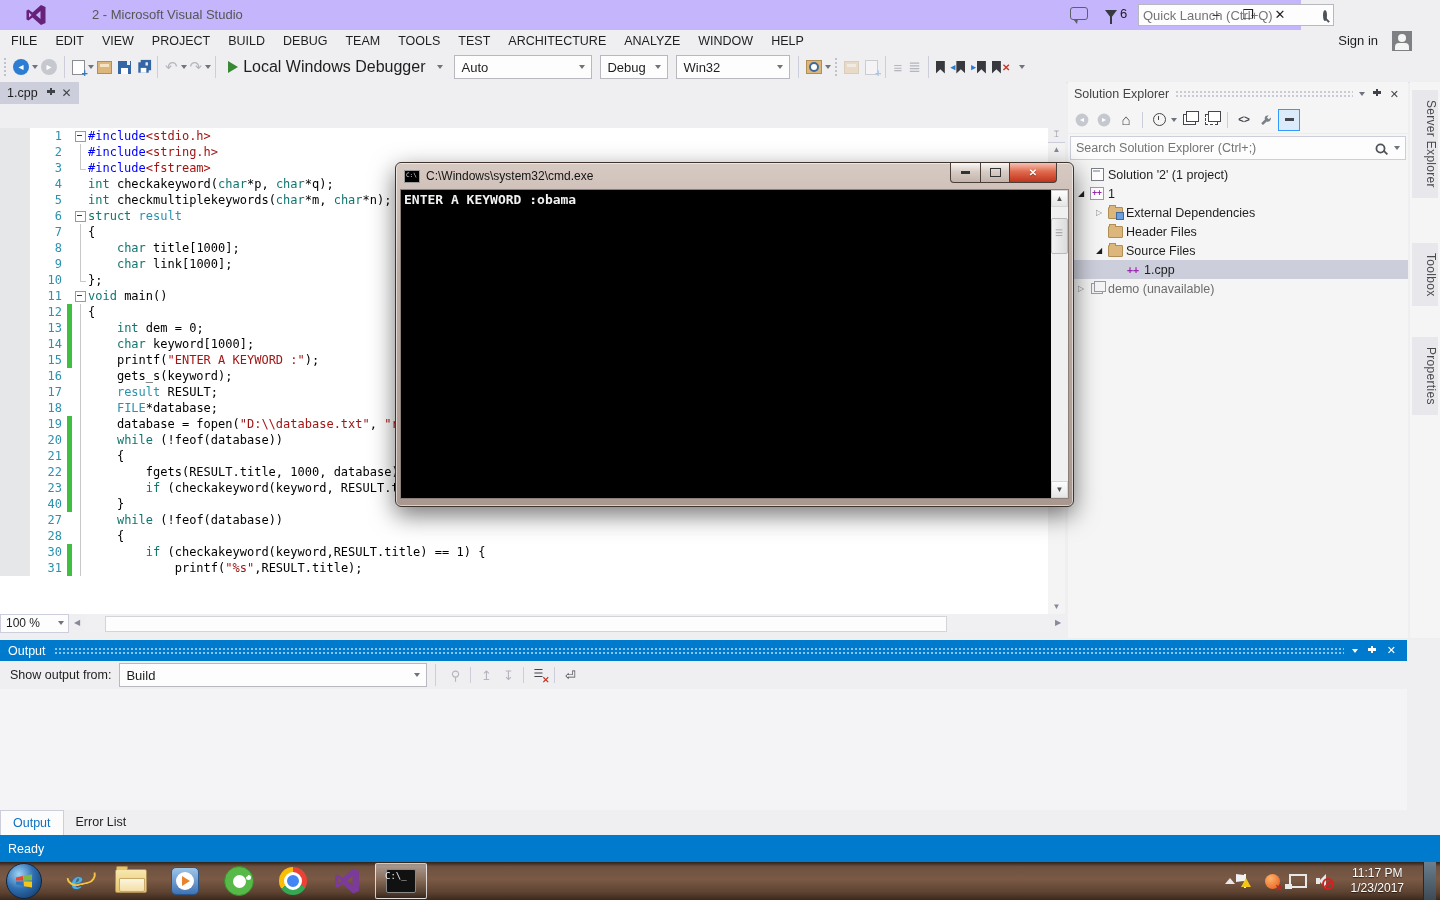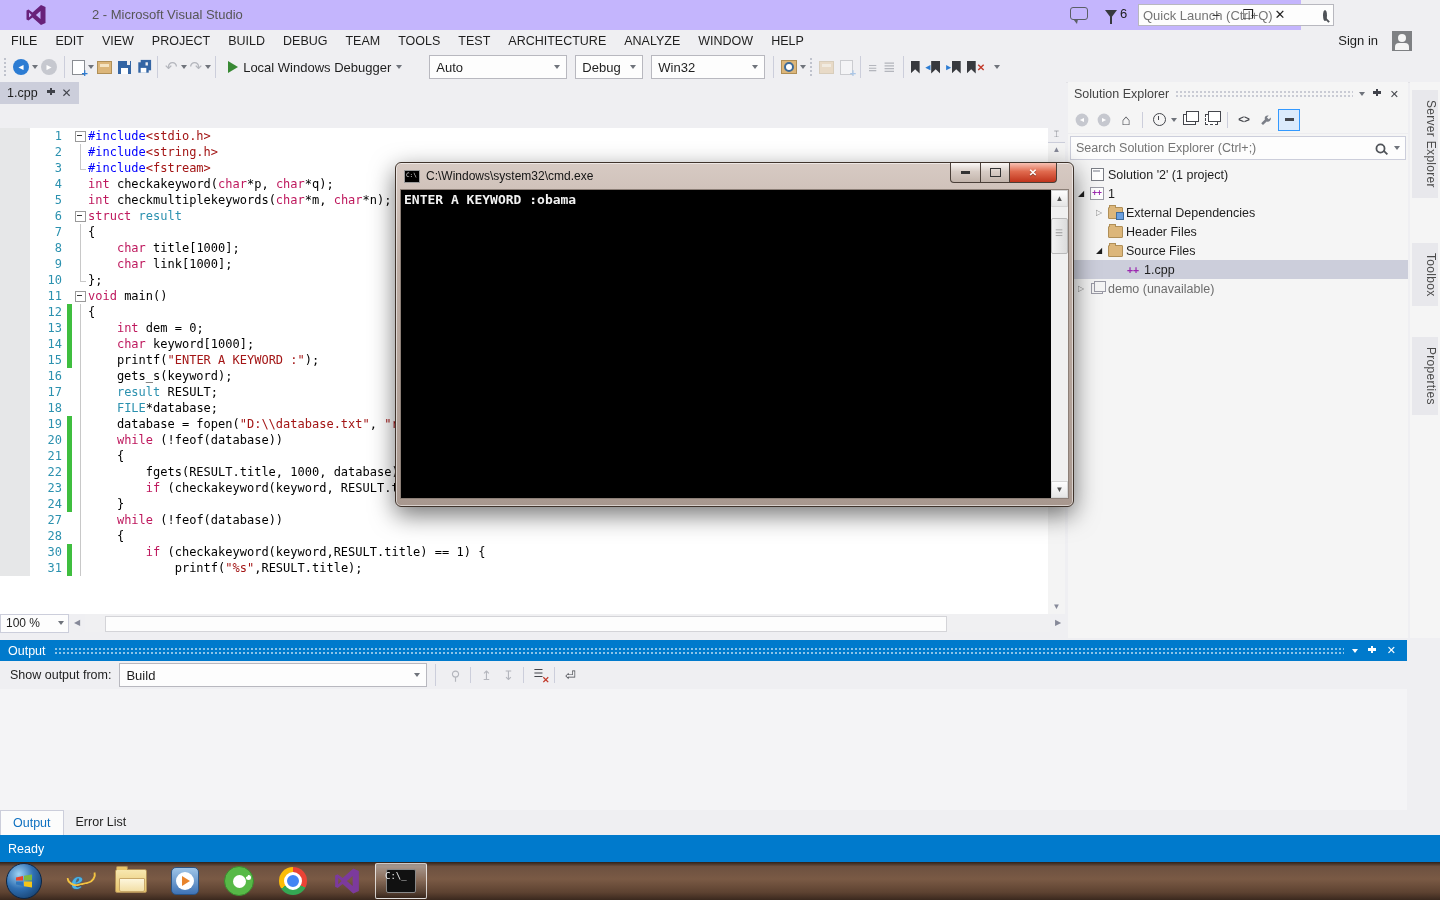--- a/index.html
+++ b/index.html
@@ -42,21 +42,21 @@
   .glyph-dis{color:#B4B6BD;font-size:15px}
   .floppy{display:inline-block;width:13px;height:13px;background:#3465A4;position:relative}
   .floppy::before{content:'';position:absolute;left:3px;bottom:0;width:7px;height:6px;background:#fff}
   .floppy::after{content:'';position:absolute;right:1px;top:0;width:3px;height:4px;background:#EFEFF2}
   .floppy.small{transform:scale(.8)}
   .newfile{display:inline-block;width:11px;height:13px;background:#fff;border:1px solid #8A8D92;position:relative}
   .newfile::after{content:'+';position:absolute;right:-4px;bottom:-5px;color:#2C7CD3;font-weight:bold;font-size:11px}
   .addbox{display:inline-block;width:13px;height:11px;background:#DCB67A;border:1px solid #B08F57;position:relative}
   .addbox::after{content:'';position:absolute;left:2px;top:2px;width:9px;height:3px;background:#F5E4C3}
   .play{display:inline-block;width:0;height:0;border-top:6px solid transparent;border-bottom:6px solid transparent;border-left:10px solid #388934;margin-right:5px}
-  .tb-label{font-size:13px;margin-right:5px}
+  .tb-label{font-size:16px;margin-right:12px}
   .combo{height:22px;background:#FDFDFD;border:1px solid #B8B8BF;display:flex;align-items:center;font-size:13px;padding-left:6px;justify-content:space-between}
   .combo .caret{margin:0 6px}
   .findicon{display:inline-block;width:14px;height:12px;background:#DCB67A;border:1px solid #B08F57;position:relative}
   .findicon::after{content:'';position:absolute;left:2px;top:1px;width:6px;height:6px;border:2px solid #3E6B9A;border-radius:50%;background:#fff}
   .bkm{display:inline-block;width:9px;height:13px;background:#37393E;clip-path:polygon(0 0,100% 0,100% 100%,50% 68%,0 100%)}
   .bkm-arrow{font-size:9px;color:#2C7CD3;font-weight:bold;margin-right:1px}
   .bkm-x{color:#C23A2B;font-weight:bold;font-size:10px;margin-left:1px}
 
   
   #tabstrip{left:0;top:82px;width:1066px;height:22px;position:absolute;background:#EFEFF2}
@@ -78,21 +78,21 @@
   .g-ind{width:30px;background:#E6E7E8;flex:none}
   .g-num{width:32px;flex:none;text-align:right;padding-right:5px;color:#2B91AF;font:12px/16px "DejaVu Sans Mono",monospace}
   .g-chg{width:5px;flex:none}
   .g-chg.on{background:#3FBE3F}
   .g-fold{width:16px;flex:none;display:flex;justify-content:center}
   .fbox{width:9px;height:9px;margin-top:3px;border:1px solid #9A9A9A;background:#fff;position:relative}
   .fbox::after{content:'';position:absolute;left:1px;top:3px;width:5px;height:1px;background:#3A3A3A}
   .fline{width:1px;height:16px;background:#C8C8C8}
   .fend{width:5px;height:9px;border-left:1px solid #C8C8C8;border-bottom:1px solid #C8C8C8;margin-right:-5px}
   .ctext{font:12px/16px "DejaVu Sans Mono",monospace;white-space:pre;color:#000}
-  .tok-kw{color:#be185d}.tok-pp{color:#0000FF}.tok-str{color:#A31515}.tok-type{color:#2B91AF}.tok-pl{color:#000}
+  .tok-kw{color:#0f766e}.tok-pp{color:#0000FF}.tok-str{color:#A31515}.tok-type{color:#2B91AF}.tok-pl{color:#000}
 
   
   #v-scroll{left:1048px;top:128px;width:17px;height:486px;position:absolute;background:#F4F4F4}
   .sb-btn{width:17px;height:15px;display:flex;align-items:center;justify-content:center;color:#868999;font-size:8px}
   #v-split{left:1048px;top:128px;width:17px;height:14px;position:absolute;background:#EFEFF2;border-bottom:1px solid #CCCEDB;color:#6F737B;font-size:9px;text-align:center;line-height:12px}
   
   #hscroll-row{left:0;top:614px;width:1066px;height:18px;position:absolute;background:#EFEFF2;display:flex;align-items:center}
   #zoom-combo{width:62px;height:17px;background:#FDFDFD;border:1px solid #CCCEDB;font-size:12px;display:flex;align-items:center;justify-content:space-between;padding-left:5px}
   #h-track{flex:1;height:18px;background:#F0F0F2;position:relative}
   #h-thumb{position:absolute;left:20px;top:2px;height:14px;width:840px;background:#FDFDFD;border:1px solid #D4D4D8}
@@ -296,21 +296,21 @@
   <span class="tbtn">
       <span class="glyph-dis">↷</span>
     </span>
   <span class="caret"></span>
   <span class="vsep"></span>
   <span class="tbtn" style="padding-left:8px">
     <span class="play"></span>
     <span class="tb-label">Local Windows Debugger</span>
     <span class="caret"></span>
   </span>
-  <span class="combo" style="width:130px;margin-left:24px">
+  <span class="combo" style="width:130px;margin-left:8px">
     <span>Auto</span>
       <span class="caret"></span>
   </span>
   <span class="combo" style="width:60px;margin-left:8px">
     <span>Debug</span>
       <span class="caret"></span>
   </span>
   <span class="combo" style="width:106px;margin-left:8px">
     <span>Win32</span>
       <span class="caret"></span>
@@ -563,21 +563,21 @@
       <span class="g-ind"></span>
       <span class="g-num">23</span>
       <span class="g-chg on"></span>
       <span class="g-fold">
         <i class="fline"></i>
       </span>
       <span class="ctext"><span class="tok-pl">        </span><span class="tok-kw">if</span><span class="tok-pl"> (checkakeyword(keyword, RESULT.title) == 1) dem++;</span></span>
     </div>
     <div class="cl">
       <span class="g-ind"></span>
-      <span class="g-num">24</span>
+      <span class="g-num">40</span>
       <span class="g-chg on"></span>
       <span class="g-fold">
         <i class="fline"></i>
       </span>
       <span class="ctext"><span class="tok-pl">    }</span></span>
     </div>
     <div class="cl">
       <span class="g-ind"></span>
       <span class="g-num">27</span>
       <span class="g-chg"></span>
@@ -805,20 +805,40 @@
       </span>
     </div>
   <div class="tk-slot">
     <svg width="30" height="30" viewBox="0 0 24 24">
         <path fill="#7C3A9D" d="M17 2 8.5 9.6 4.5 6.5 2.5 7.5v9l2 1 4-3.1L17 22l4.5-2v-16zM5 14.6v-5.2l2.6 2.6zM16.5 16l-4.6-4 4.6-4z"></path>
       </svg>
   </div>
   <div class="tk-slot active">
     <span class="cmdico"><span class="bar"></span>C:\_</span>
   </div>
+  <div id="tray">
+    <span class="tri-up"></span>
+    <span style="display:flex">
+        <span class="flagpole"></span>
+        <span class="flagico"></span>
+        <span class="warn"></span>
+      </span>
+    <span class="orangeball"></span>
+    <span class="netico"></span>
+    <span class="volico">
+        <span class="sp"></span>
+        <span class="cone"></span>
+        <span class="no"></span>
+      </span>
+    <span id="clock">
+      <div>11:17 PM</div>
+      <div>1/23/2017</div>
+    </span>
+    <span id="show-desktop"></span>
+  </div>
 </div>
 
 <div id="cmd">
   <div id="cmd-titlebar">
     <span class="cmd-tico">C:\</span>
     <span id="cmd-title">C:\Windows\system32\cmd.exe</span>
   </div>
   <div id="cmd-btns">
     <span class="cbtn min">
         <span class="mini-dash"></span>

